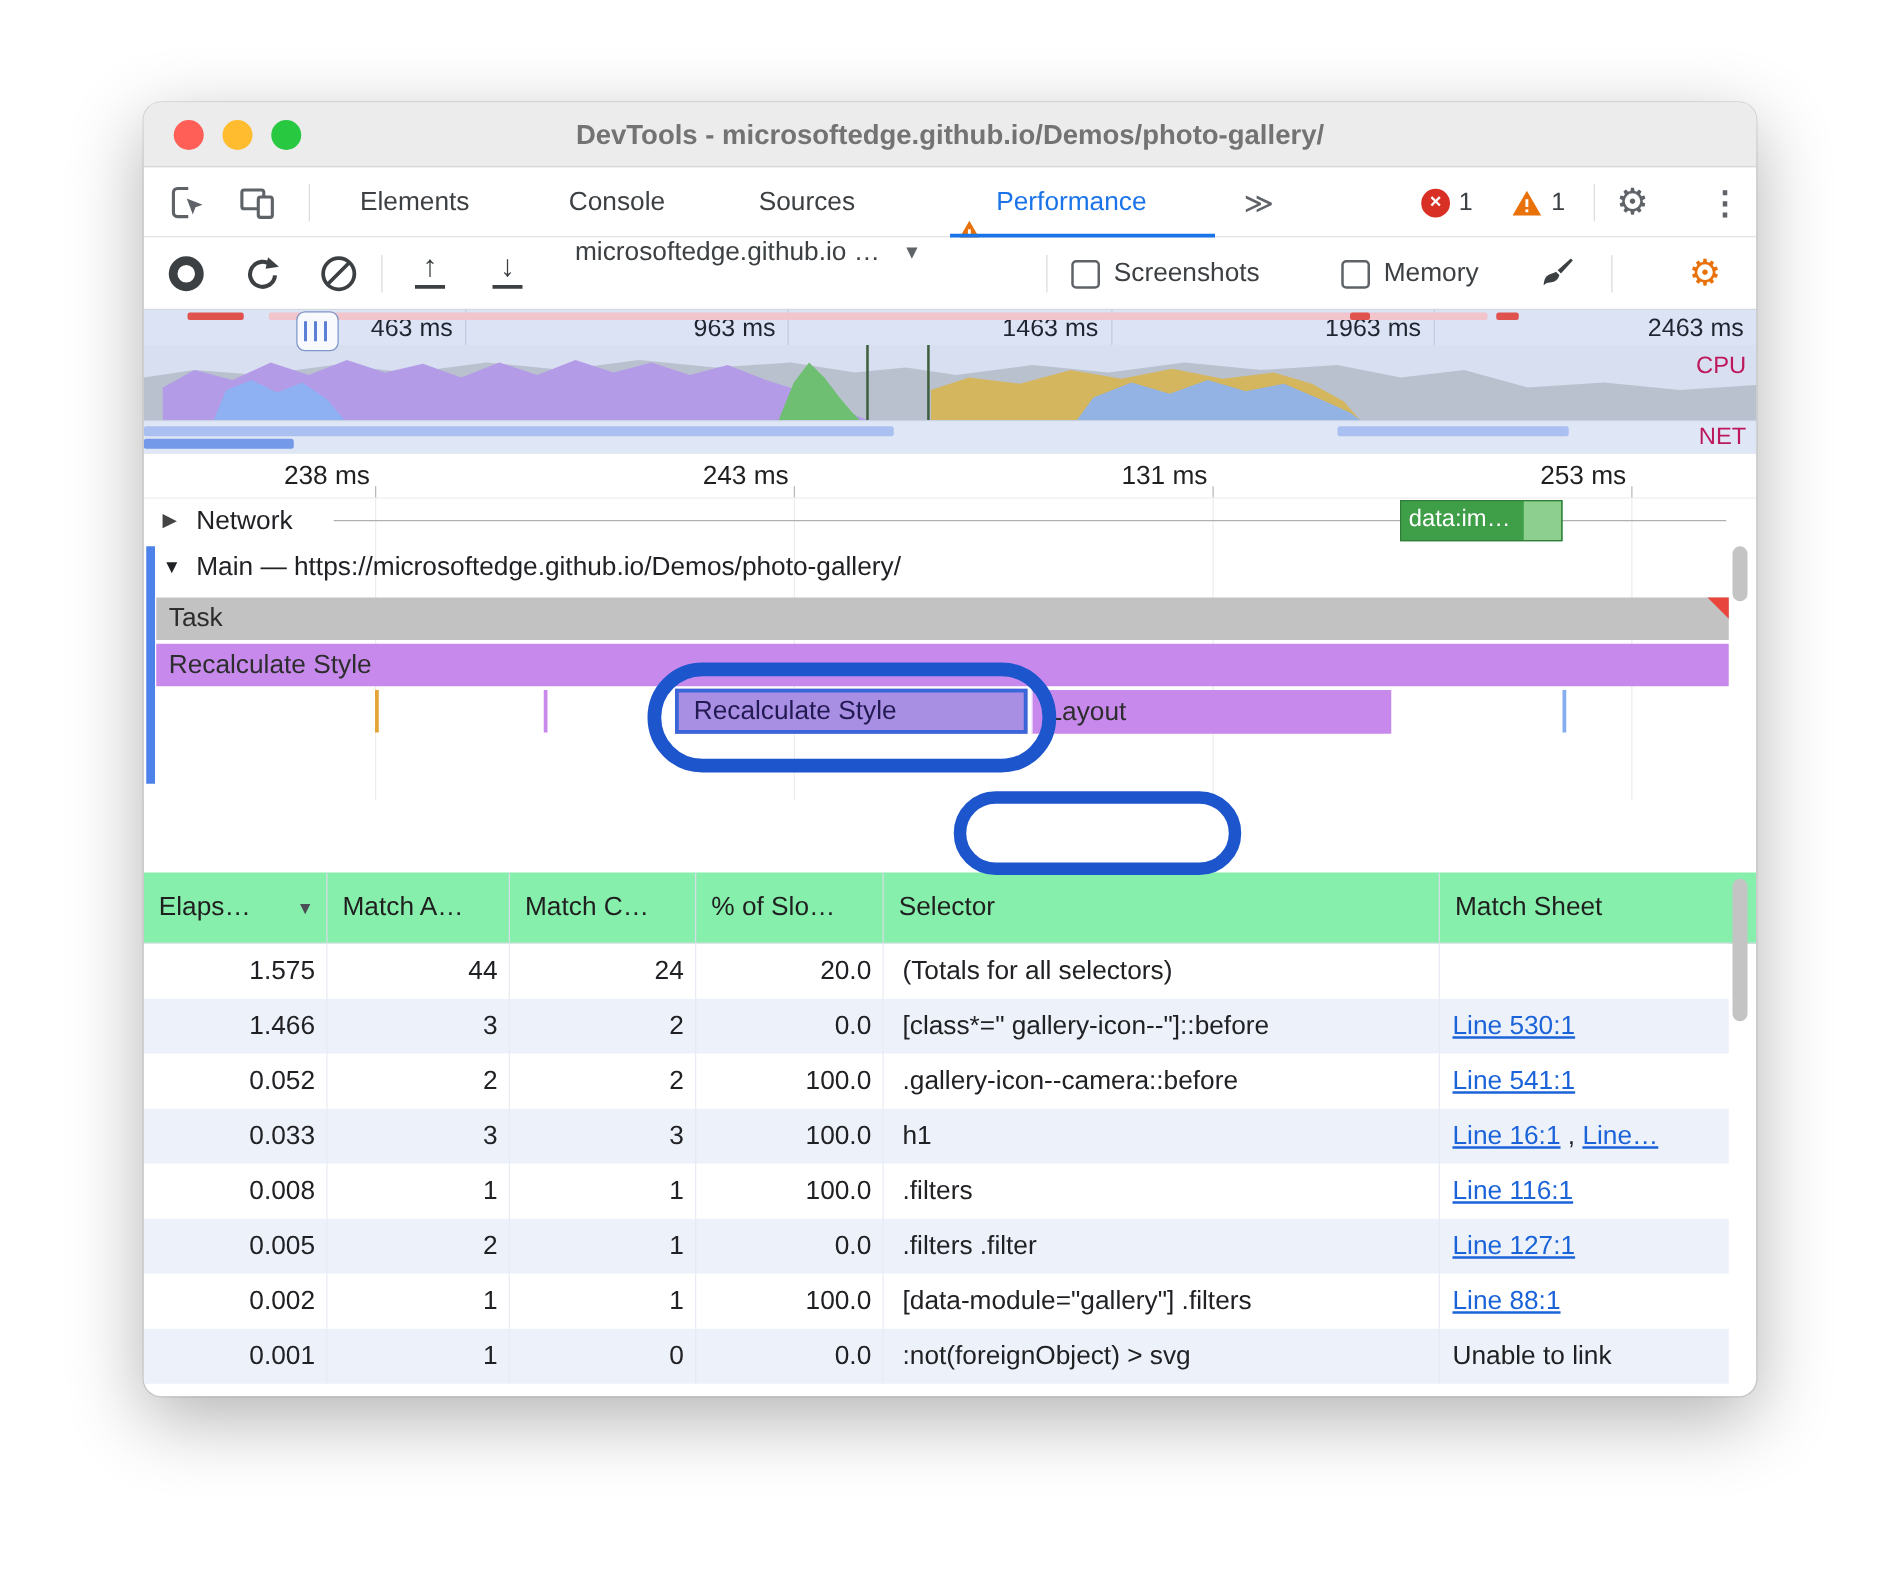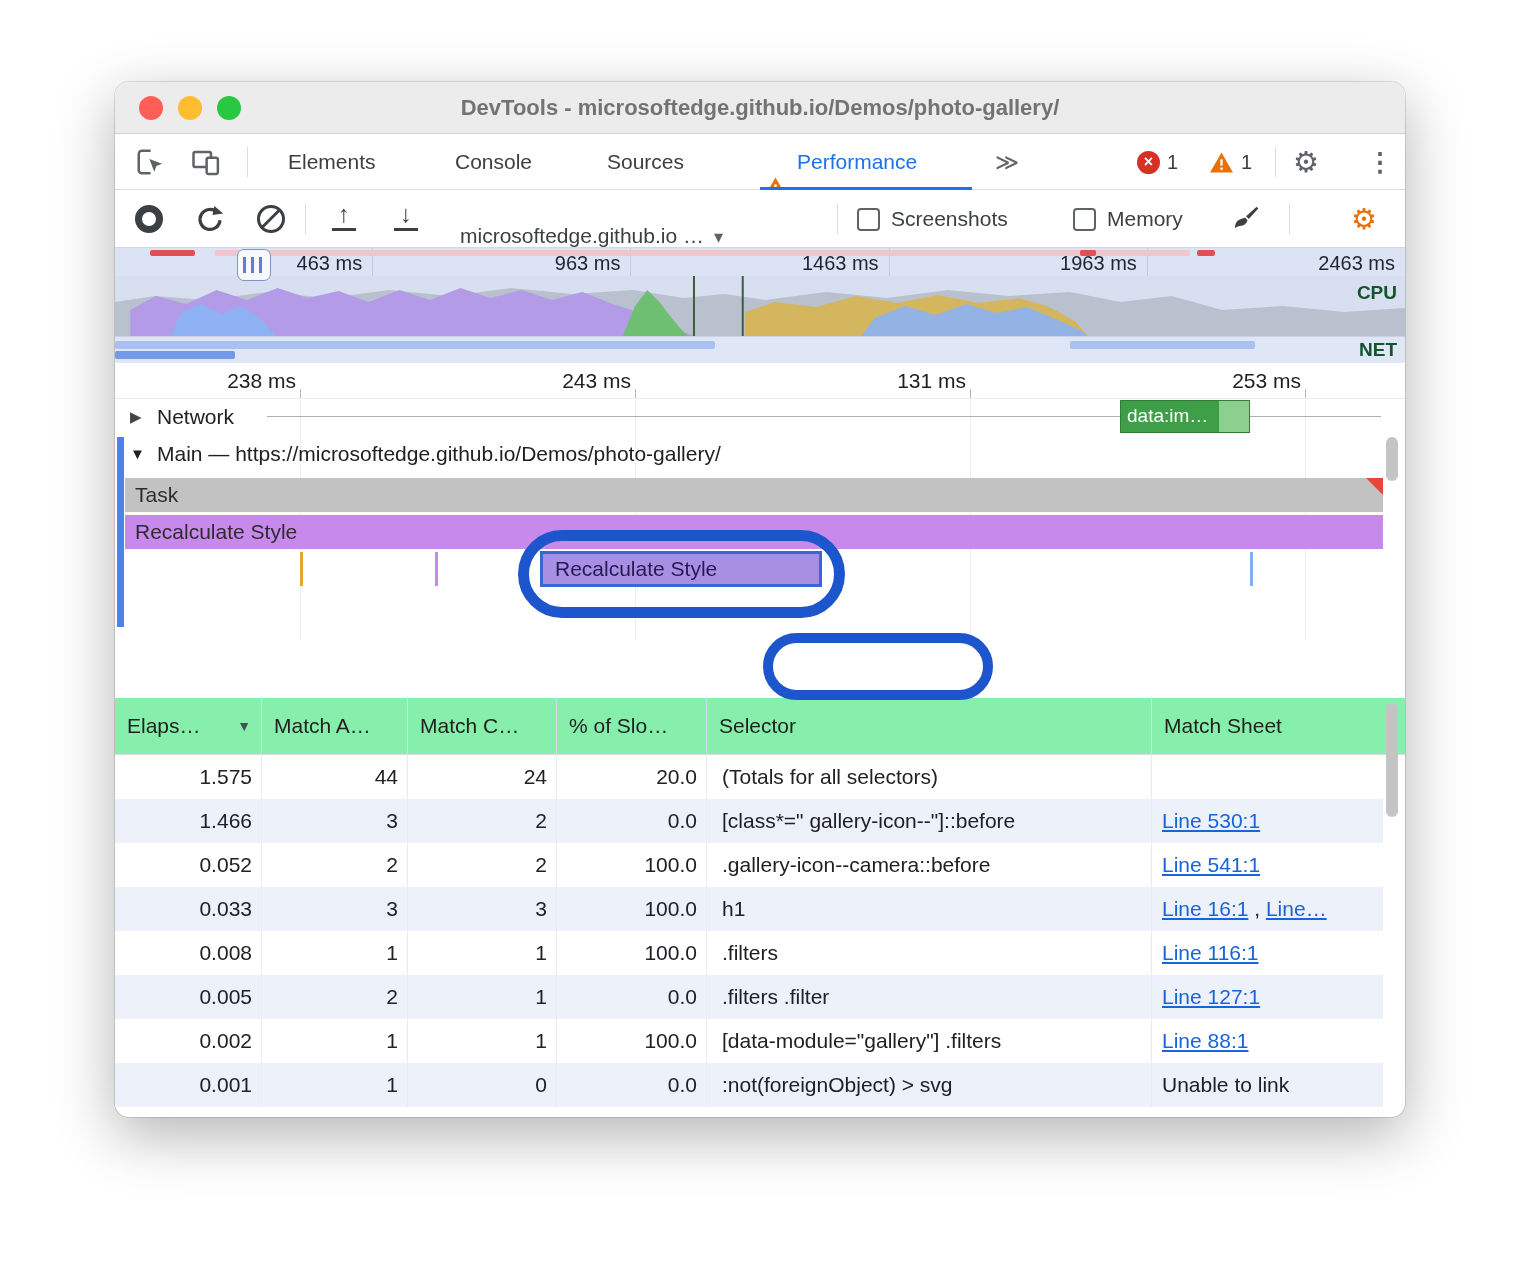--- a/index.html
+++ b/index.html
@@ -41,38 +41,38 @@
   .toolbar{position:absolute;left:0;top:108px;width:100%;height:58px;background:#fff;border-bottom:1px solid #d4d9e0}
   .toolbar .glyph-btn{line-height:58px}
   .record-icon{position:absolute;left:20px;top:15px;width:28px;height:28px;border-radius:50%;border:7px solid #3c4043}
   .tb2{position:absolute;top:14px;width:30px;height:30px}
   .tb2 svg{width:100%;height:100%}
   .block-icon{position:absolute;left:142px;top:15px;width:28px;height:28px;border-radius:50%;border:3px solid #3c4043}
   .block-icon::before{content:"";position:absolute;left:-1px;top:9px;width:24px;height:3px;background:#3c4043;transform:rotate(-45deg)}
   .tray{position:absolute;top:11px;width:30px;height:34px;text-align:center}
   .tray .arr{font-size:24px;color:#3c4043;line-height:26px;display:block}
   .tray::after{content:"";display:block;height:3px;background:#3c4043;margin:1px 3px 0}
-  .history-select{position:absolute;left:345px;top:0;height:58px;display:flex;align-items:flex-end;gap:10px;
+  .history-select{position:absolute;left:345px;top:0;height:58px;display:flex;align-items:flex-start;gap:21px;
                   font-size:21px;color:#3c4043;white-space:nowrap}
   .dd{font-size:18px;color:#5f6368}
   .checkbox{position:absolute;top:18px;width:23px;height:23px;border:2px solid #5f6368;border-radius:4px;background:#fff}
   .chk-label{position:absolute;top:0;line-height:58px;font-size:21px;color:#3c4043}
   .orange{color:#e8710a !important}
 
   
   .overview{position:absolute;left:0;top:166px;width:100%;height:115px;background:#dce3f4;border-bottom:1px solid #c5cde0}
   .ov-labels{position:absolute;left:0;top:0;width:100%;height:28px;display:flex}
   .ov-cell{flex:1;text-align:right;padding-right:10px;font-size:20px;line-height:30px;color:#1f2430;border-left:1px solid #c2cbe2}
   .ov-cell:first-child{border-left:none}
   .ov-tick{position:absolute;border-radius:2px;height:6px;top:2px}
   .tick-dark{background:#e0524e}
   .tick-pale{background:#f2c4cb}
   .cpu-chart{position:absolute;left:0;top:28px;width:100%;height:60px}
   .cpu-chart svg{width:100%;height:100%;display:block}
-  .strip-label{position:absolute;right:8px;font-size:19px;font-weight:bold;color:#14532d;z-index:3}
+  .strip-label{position:absolute;right:8px;font-size:19px;font-weight:normal;color:#be185d;z-index:3}
   .cpu-label{top:34px}
   .net-strip{position:absolute;left:0;top:88px;width:100%;height:27px;background:#dfe6f5;border-top:1px solid #c9d1e4}
   .net-bar{position:absolute;height:8px;border-radius:2px}
   .net-label{top:2px}
   .zoom-handle{position:absolute;left:122px;top:1px;width:34px;height:32px;background:#f7f9fd;border:1px solid #7f96c8;
                border-radius:7px;display:flex;align-items:center;justify-content:center;z-index:4}
   .grip{width:22px;height:16px;background:repeating-linear-gradient(90deg,#5c7fd6 0 3px,transparent 3px 8px)}
 
   
   .ruler{position:absolute;left:0;top:281px;width:100%;height:36px;background:#fff;border-bottom:1px solid #ececec}
@@ -314,20 +314,23 @@
       <span class="ev-label">Recalculate Style</span>
     </div>
 
     <span class="sliver sl-orange" style="left:185px"></span>
     <span class="sliver sl-purple" style="left:320px"></span>
     <span class="sliver sl-blue" style="left:1135px"></span>
 
     <div class="selected-block">
       <span>Recalculate Style</span>
     </div>
+    <div class="layout-block">
+      <span>Layout</span>
+    </div>
 
     <span class="flame-scroll"></span>
   </div>
 
 
   <div class="thead">
     <div class="hcell" style="width:147px">
       <span>Elaps…</span>
       <span class="sort">▼</span>
     </div>

